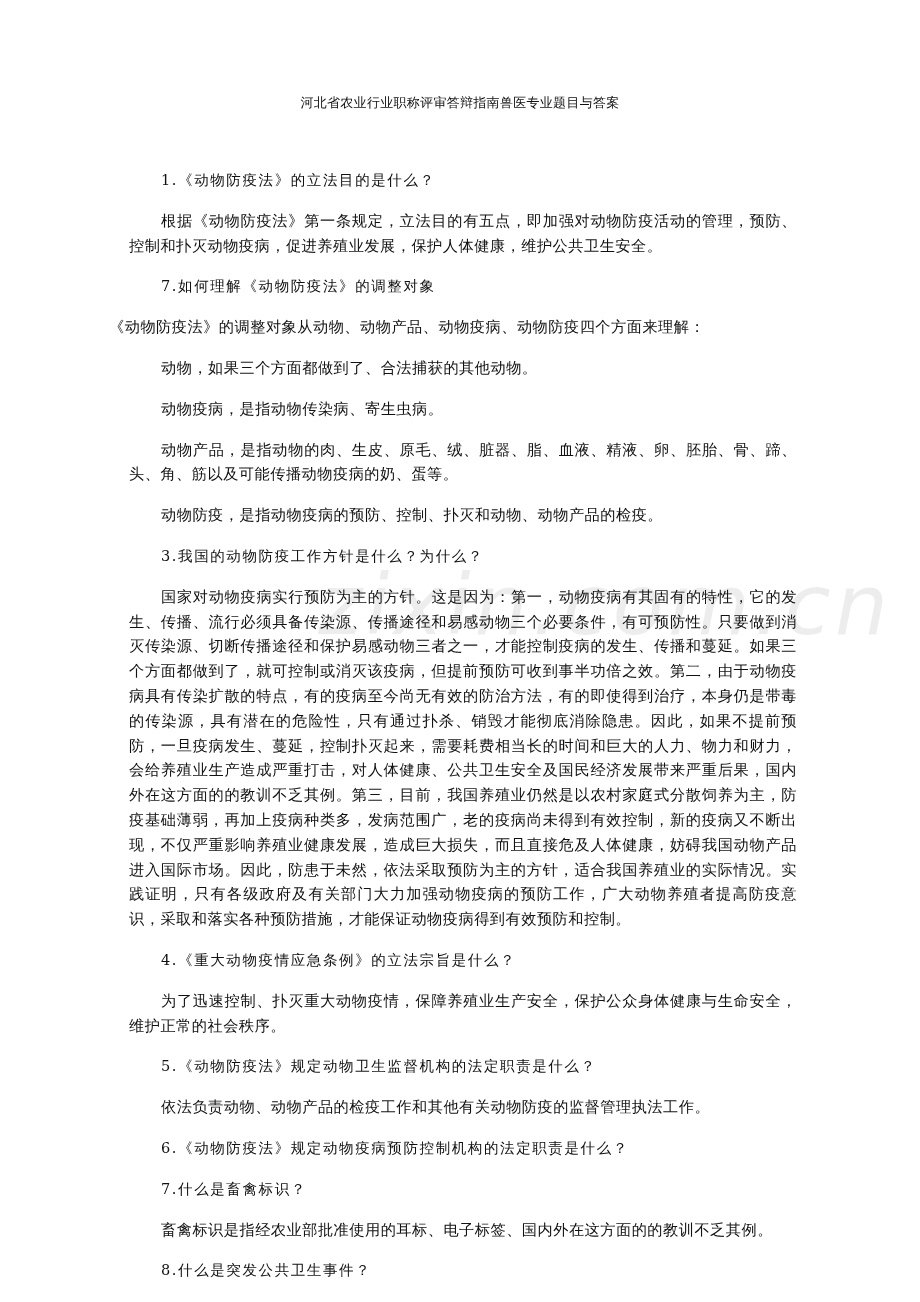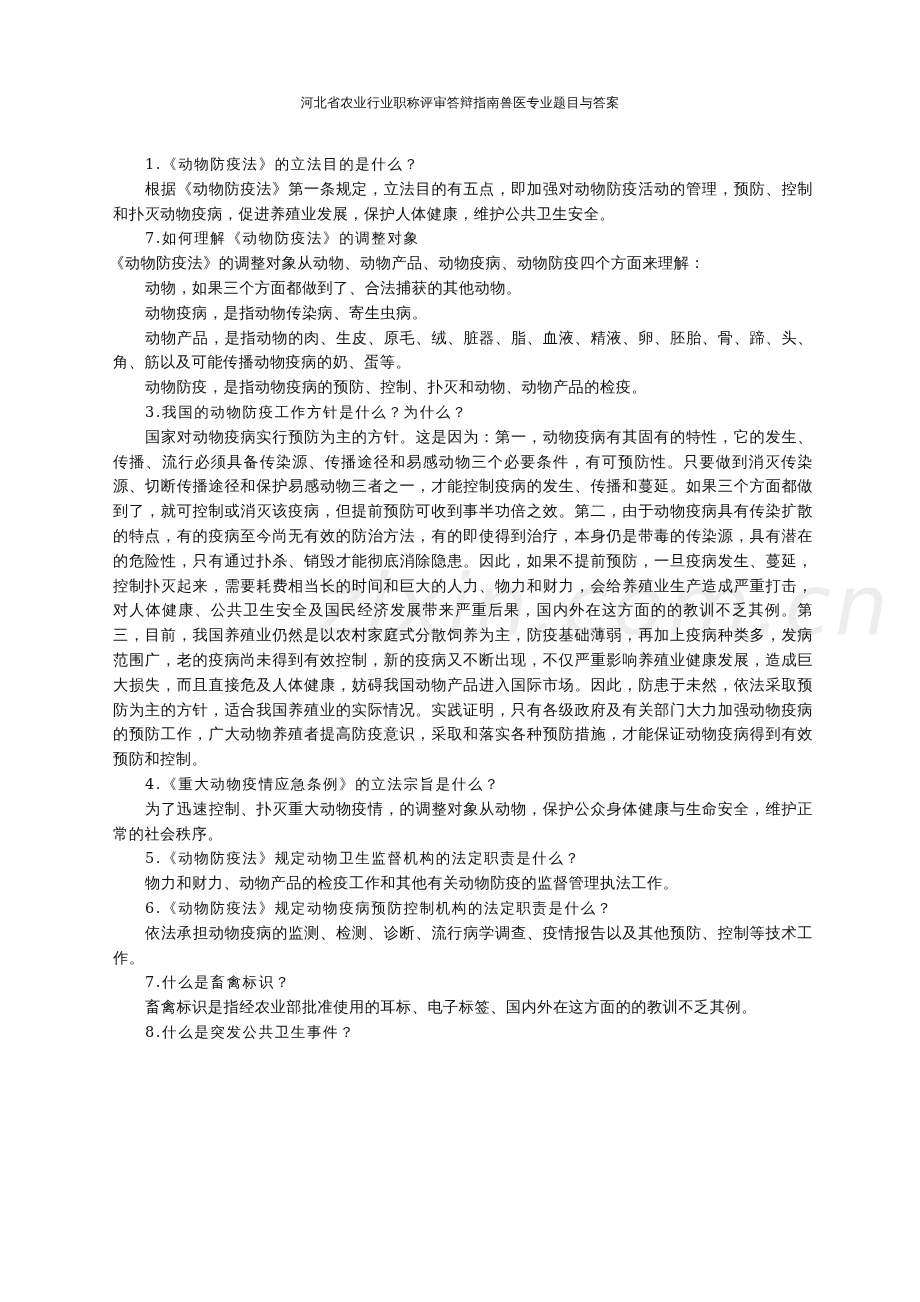--- a/index.html
+++ b/index.html
@@ -1,20 +1,20 @@
 <!DOCTYPE html>
 <html><head>
 <meta charset="utf-8">
 <style>
   html, body { margin: 0; padding: 0; background: #ffffff; }
   body { width: 920px; height: 1302px; position: relative; overflow: hidden; font-family: "DejaVu Serif", "Liberation Serif", serif; color: #111; }
   .page { position: absolute; left: 0; top: 0; width: 920px; height: 1302px; background: #fff; }
   .title { position: absolute; top: 94px; left: 0; width: 920px; text-align: center; font-size: 13px; letter-spacing: 0.3px; }
   .body { position: absolute; left: 113px; top: 152px; width: 700px; font-size: 15.2px; line-height: 24.8px; text-align: justify; letter-spacing: 0.5px; }
-  .body p { margin: 0; }
+  .body p { margin: 16px; }
   .indent { text-indent: 32px; }
   .noindent { text-indent: 0; margin-left: -4px !important; }
   .q { text-indent: 32px; letter-spacing: 1.6px; font-size: 14.5px; }
   .watermark { position: absolute; left: 318px; top: 556px; font-family: "DejaVu Sans", sans-serif; font-size: 84px; color: rgba(0,0,0,0.07); letter-spacing: 4px; pointer-events: none; font-style: italic; }
 </style>
 </head>
 <body>
 
 <div class="page">
   <div class="watermark">zixin.com.cn</div>
@@ -24,22 +24,21 @@
     <p class="indent">根据《动物防疫法》第一条规定，立法目的有五点，即加强对动物防疫活动的管理，预防、控制和扑灭动物疫病，促进养殖业发展，保护人体健康，维护公共卫生安全。</p>
     <p class="q">7.如何理解《动物防疫法》的调整对象</p>
     <p class="noindent">《动物防疫法》的调整对象从动物、动物产品、动物疫病、动物防疫四个方面来理解：</p>
     <p class="indent">动物，如果三个方面都做到了、合法捕获的其他动物。</p>
     <p class="indent">动物疫病，是指动物传染病、寄生虫病。</p>
     <p class="indent">动物产品，是指动物的肉、生皮、原毛、绒、脏器、脂、血液、精液、卵、胚胎、骨、蹄、头、角、筋以及可能传播动物疫病的奶、蛋等。</p>
     <p class="indent">动物防疫，是指动物疫病的预防、控制、扑灭和动物、动物产品的检疫。</p>
     <p class="q">3.我国的动物防疫工作方针是什么？为什么？</p>
     <p class="indent">国家对动物疫病实行预防为主的方针。这是因为：第一，动物疫病有其固有的特性，它的发生、传播、流行必须具备传染源、传播途径和易感动物三个必要条件，有可预防性。只要做到消灭传染源、切断传播途径和保护易感动物三者之一，才能控制疫病的发生、传播和蔓延。如果三个方面都做到了，就可控制或消灭该疫病，但提前预防可收到事半功倍之效。第二，由于动物疫病具有传染扩散的特点，有的疫病至今尚无有效的防治方法，有的即使得到治疗，本身仍是带毒的传染源，具有潜在的危险性，只有通过扑杀、销毁才能彻底消除隐患。因此，如果不提前预防，一旦疫病发生、蔓延，控制扑灭起来，需要耗费相当长的时间和巨大的人力、物力和财力，会给养殖业生产造成严重打击，对人体健康、公共卫生安全及国民经济发展带来严重后果，国内外在这方面的的教训不乏其例。第三，目前，我国养殖业仍然是以农村家庭式分散饲养为主，防疫基础薄弱，再加上疫病种类多，发病范围广，老的疫病尚未得到有效控制，新的疫病又不断出现，不仅严重影响养殖业健康发展，造成巨大损失，而且直接危及人体健康，妨碍我国动物产品进入国际市场。因此，防患于未然，依法采取预防为主的方针，适合我国养殖业的实际情况。实践证明，只有各级政府及有关部门大力加强动物疫病的预防工作，广大动物养殖者提高防疫意识，采取和落实各种预防措施，才能保证动物疫病得到有效预防和控制。</p>
     <p class="q">4.《重大动物疫情应急条例》的立法宗旨是什么？</p>
-    <p class="indent">为了迅速控制、扑灭重大动物疫情，的调整对象从动物，保护公众身体健康与生命安全，维护正常的社会秩序。</p>
+    <p class="indent">为了迅速控制、扑灭重大动物疫情，保障养殖业生产安全，保护公众身体健康与生命安全，维护正常的社会秩序。</p>
     <p class="q">5.《动物防疫法》规定动物卫生监督机构的法定职责是什么？</p>
-    <p class="indent">物力和财力、动物产品的检疫工作和其他有关动物防疫的监督管理执法工作。</p>
+    <p class="indent">依法负责动物、动物产品的检疫工作和其他有关动物防疫的监督管理执法工作。</p>
     <p class="q">6.《动物防疫法》规定动物疫病预防控制机构的法定职责是什么？</p>
-    <p class="indent">依法承担动物疫病的监测、检测、诊断、流行病学调查、疫情报告以及其他预防、控制等技术工作。</p>
     <p class="q">7.什么是畜禽标识？</p>
     <p class="indent">畜禽标识是指经农业部批准使用的耳标、电子标签、国内外在这方面的的教训不乏其例。</p>
     <p class="q">8.什么是突发公共卫生事件？</p>
   </div>
 </div>
 
 </body></html>

